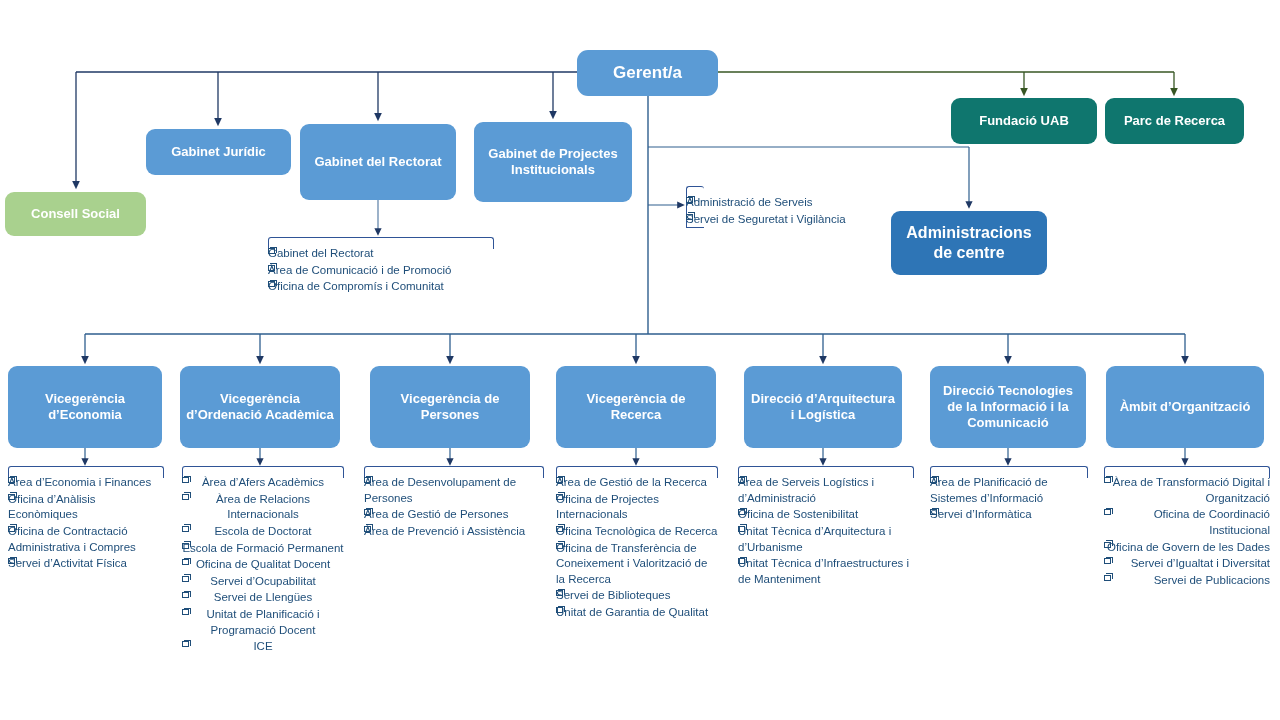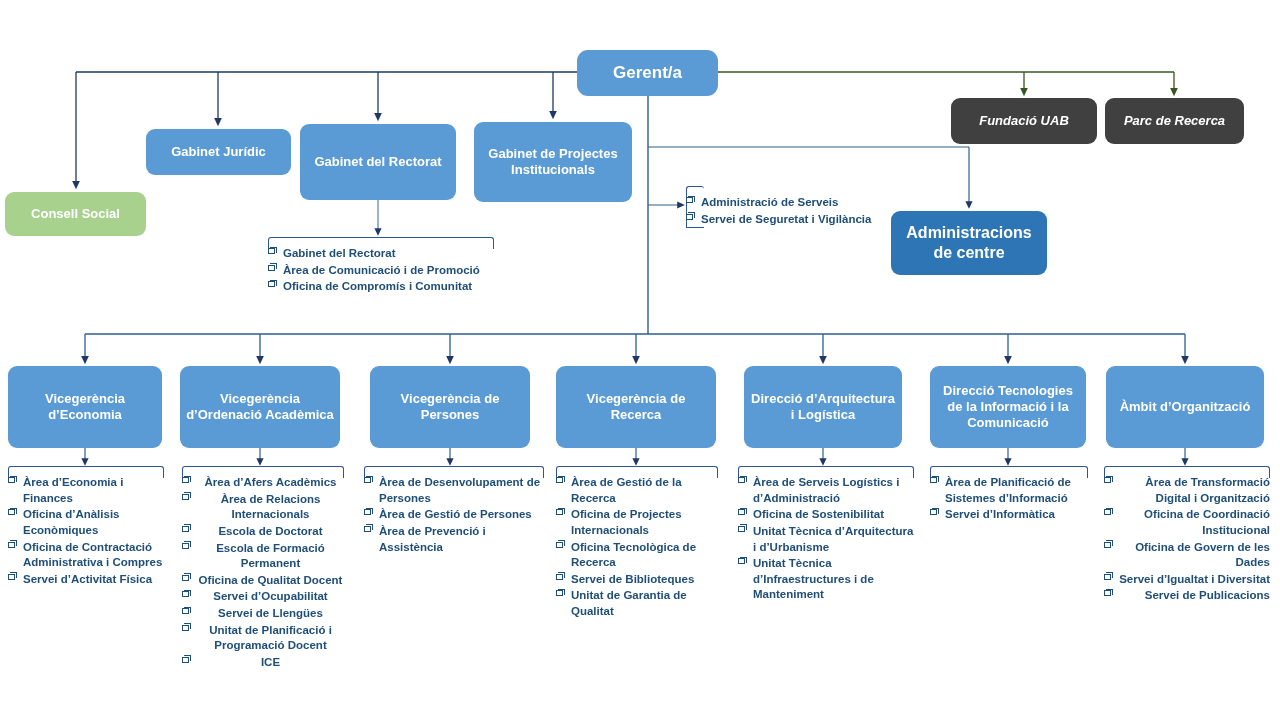--- a/index.html
+++ b/index.html
@@ -28,21 +28,21 @@
     text-align:center;
     color:#ffffff;
     font-weight:bold;
     line-height:1.22;
     box-sizing:border-box;
     padding:4px 6px;
     -webkit-font-smoothing:antialiased;
   }
   .node.blue{background:#5B9BD5;}
   .node.blue-dark{background:#2E75B6;}
-  .node.green{background:#404040;font-style:italic;}
+  .node.green{background:#0f766e;}
   .node.green-light{background:#A9D18E;}
 
   .n-gerent{left:577px;top:50px;width:141px;height:46px;font-size:17px;border-radius:11px;}
   .n-juridic{left:146px;top:129px;width:145px;height:46px;font-size:13px;}
   .n-rectorat{left:300px;top:124px;width:156px;height:76px;font-size:13px;}
   .n-projectes{left:474px;top:122px;width:158px;height:80px;font-size:13px;}
   .n-consell{left:5px;top:192px;width:141px;height:44px;font-size:13px;}
   .n-fundacio{left:951px;top:98px;width:146px;height:46px;font-size:13px;}
   .n-parc{left:1105px;top:98px;width:139px;height:46px;font-size:13px;}
   .n-admcentre{left:891px;top:211px;width:156px;height:64px;font-size:16px;}
@@ -74,23 +74,22 @@
     box-sizing:border-box;
   }
   .listgrp ul{
     list-style:none;
     margin:0;padding:0;
     position:relative;
     padding-top:9px;
   }
   .listgrp li{
     position:relative;
-    padding-left:15px;
     margin:0 0 1px 0;
-    font-weight:bold;
+    font-weight:normal;
   }
   .listgrp li .sq{
     position:absolute;left:0;top:2px;
     width:7px;height:6px;
     border:1.3px solid #1F4E79;
     box-sizing:border-box;
   }
   .listgrp li .sq:after{
     content:"";position:absolute;left:1px;top:-2.4px;
     width:7px;height:6px;border-top:1.3px solid #1F4E79;border-right:1.3px solid #1F4E79;
@@ -253,20 +252,21 @@
         <li><span class="sq"></span><span>Àrea de Gestió de Persones</span></li>
         <li><span class="sq"></span><span>Àrea de Prevenció i Assistència</span></li>
       </ul>
   </div>
   <div class="listgrp lg-col l3">
     <div class="bracket"></div>
     <ul>
         <li><span class="sq"></span><span>Àrea de Gestió de la Recerca</span></li>
         <li><span class="sq"></span><span>Oficina de Projectes Internacionals</span></li>
         <li><span class="sq"></span><span>Oficina Tecnològica de Recerca</span></li>
+        <li><span class="sq"></span><span>Oficina de Transferència de Coneixement i Valorització de la Recerca</span></li>
         <li><span class="sq"></span><span>Servei de Biblioteques</span></li>
         <li><span class="sq"></span><span>Unitat de Garantia de Qualitat</span></li>
       </ul>
   </div>
   <div class="listgrp lg-col l4">
     <div class="bracket"></div>
     <ul>
         <li><span class="sq"></span><span>Àrea de Serveis Logístics i d’Administració</span></li>
         <li><span class="sq"></span><span>Oficina de Sostenibilitat</span></li>
         <li><span class="sq"></span><span>Unitat Tècnica d’Arquitectura i d’Urbanisme</span></li>

